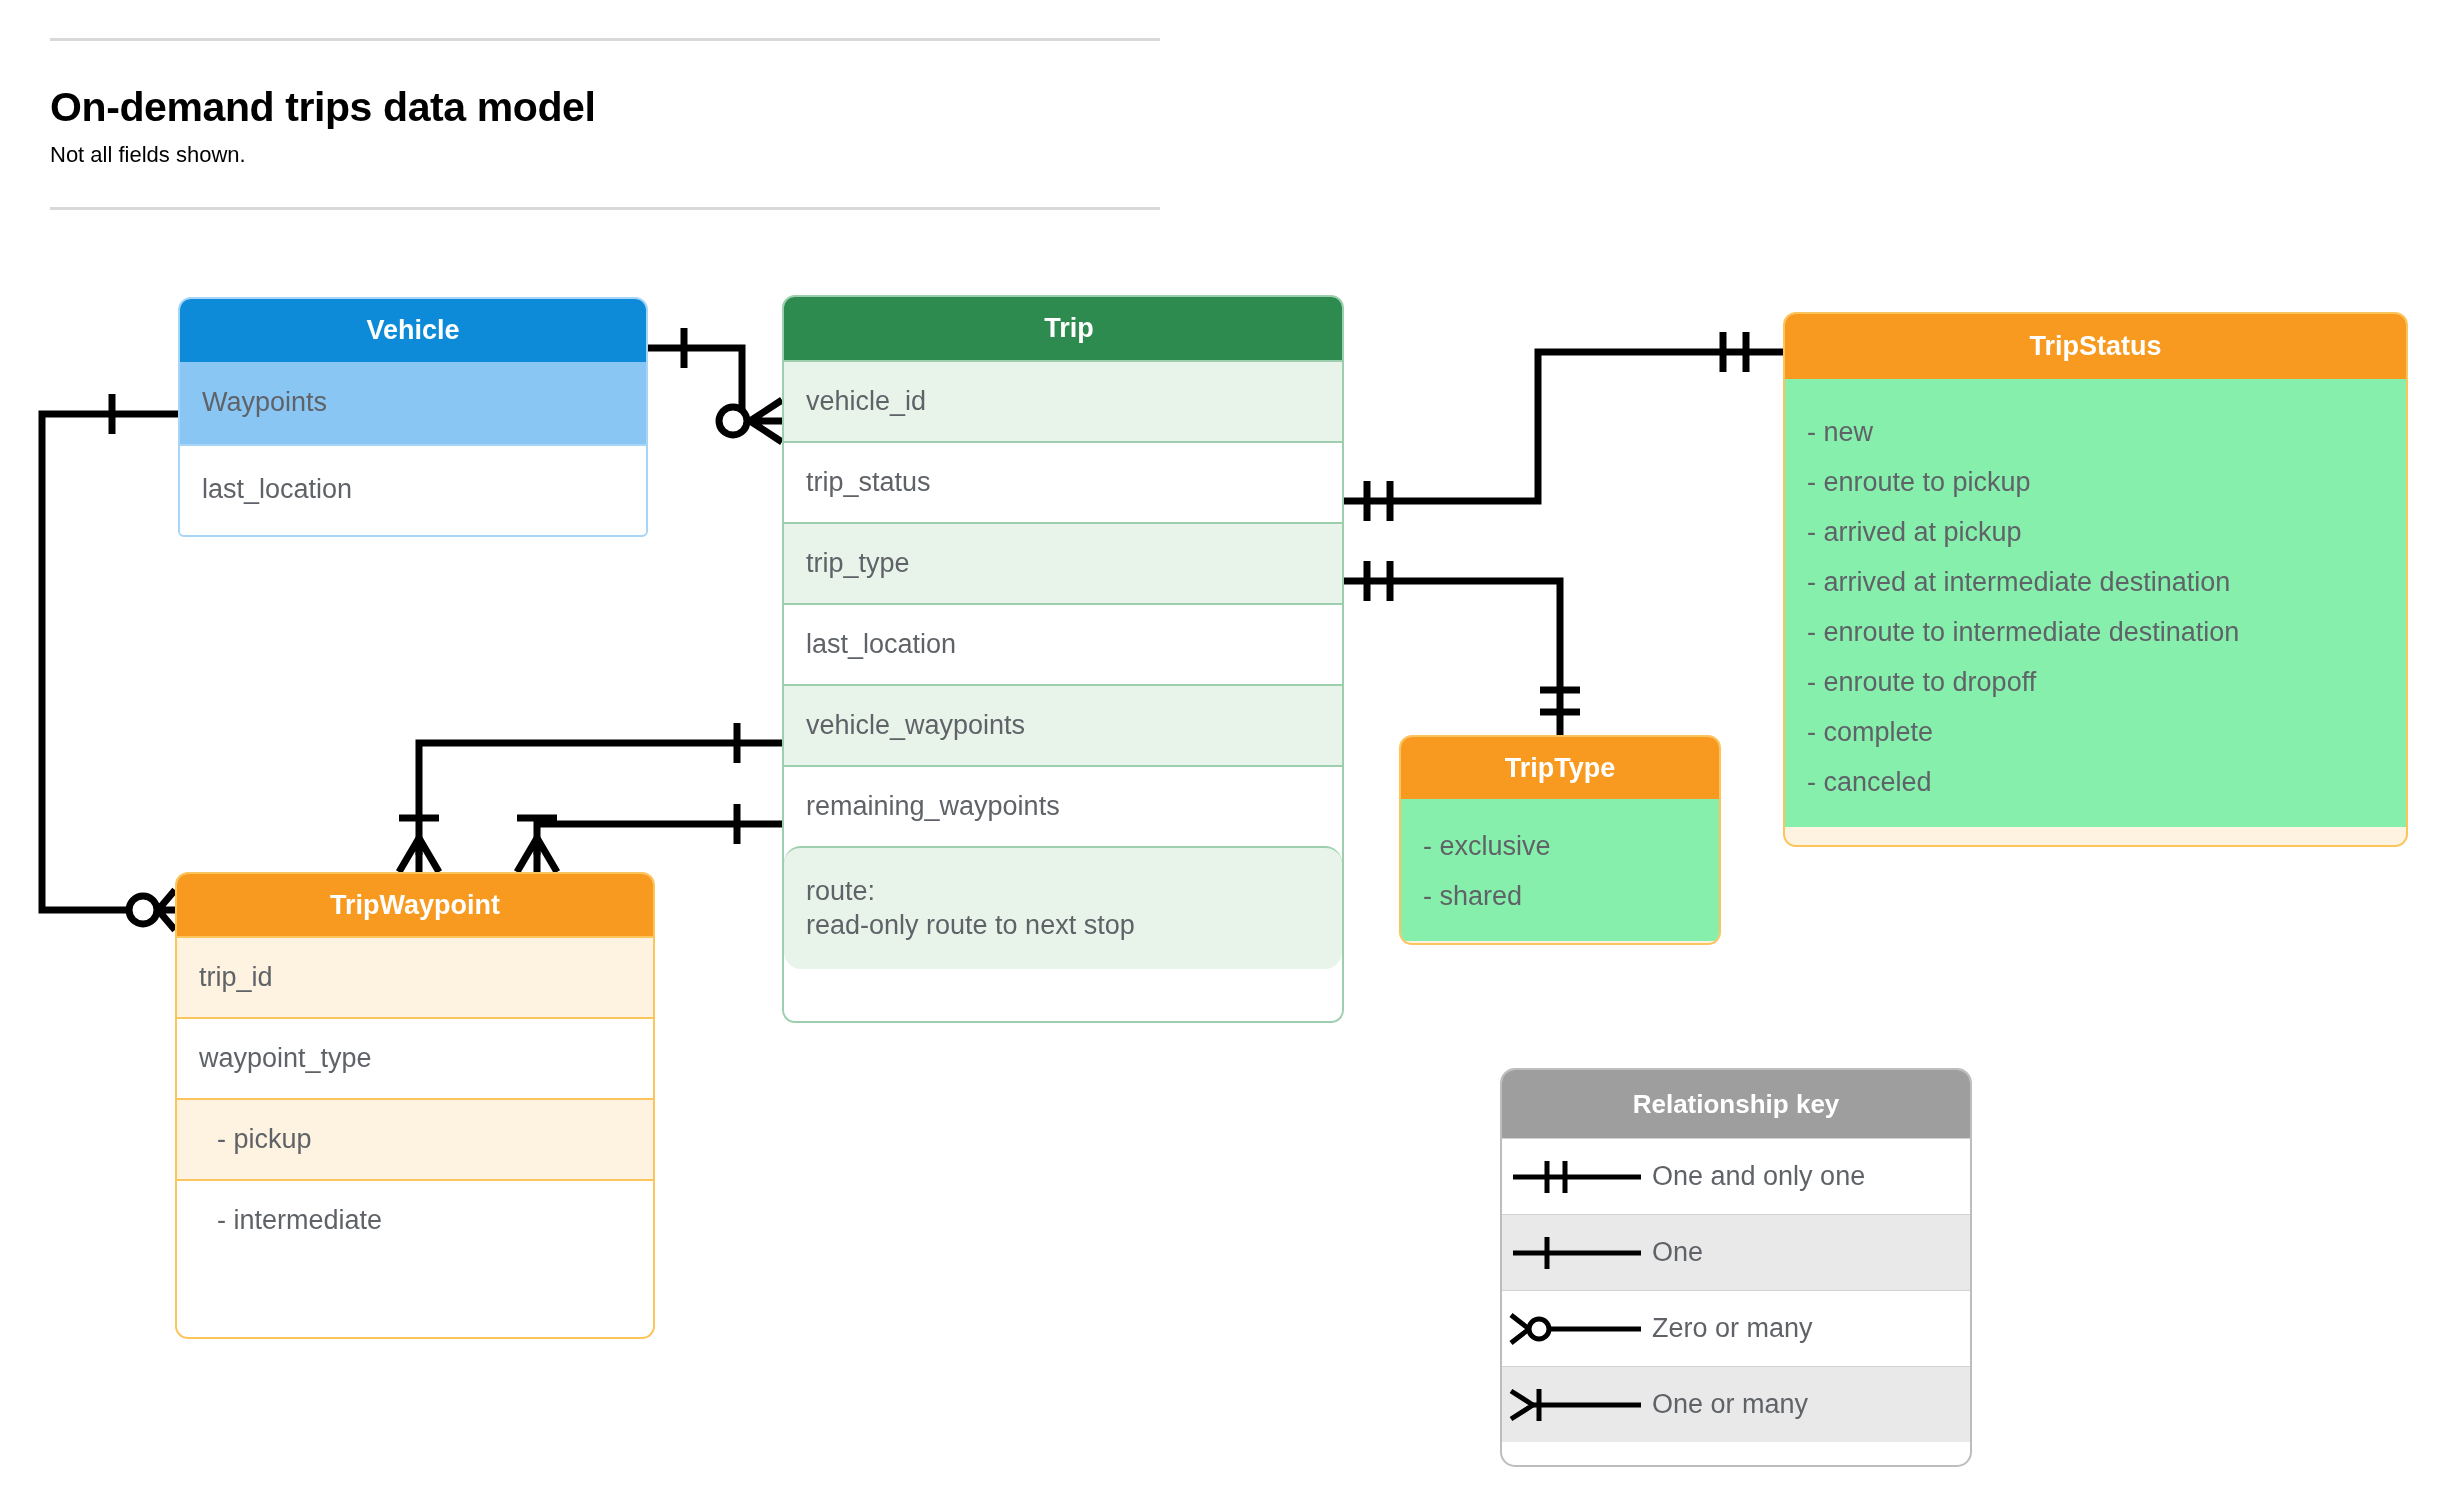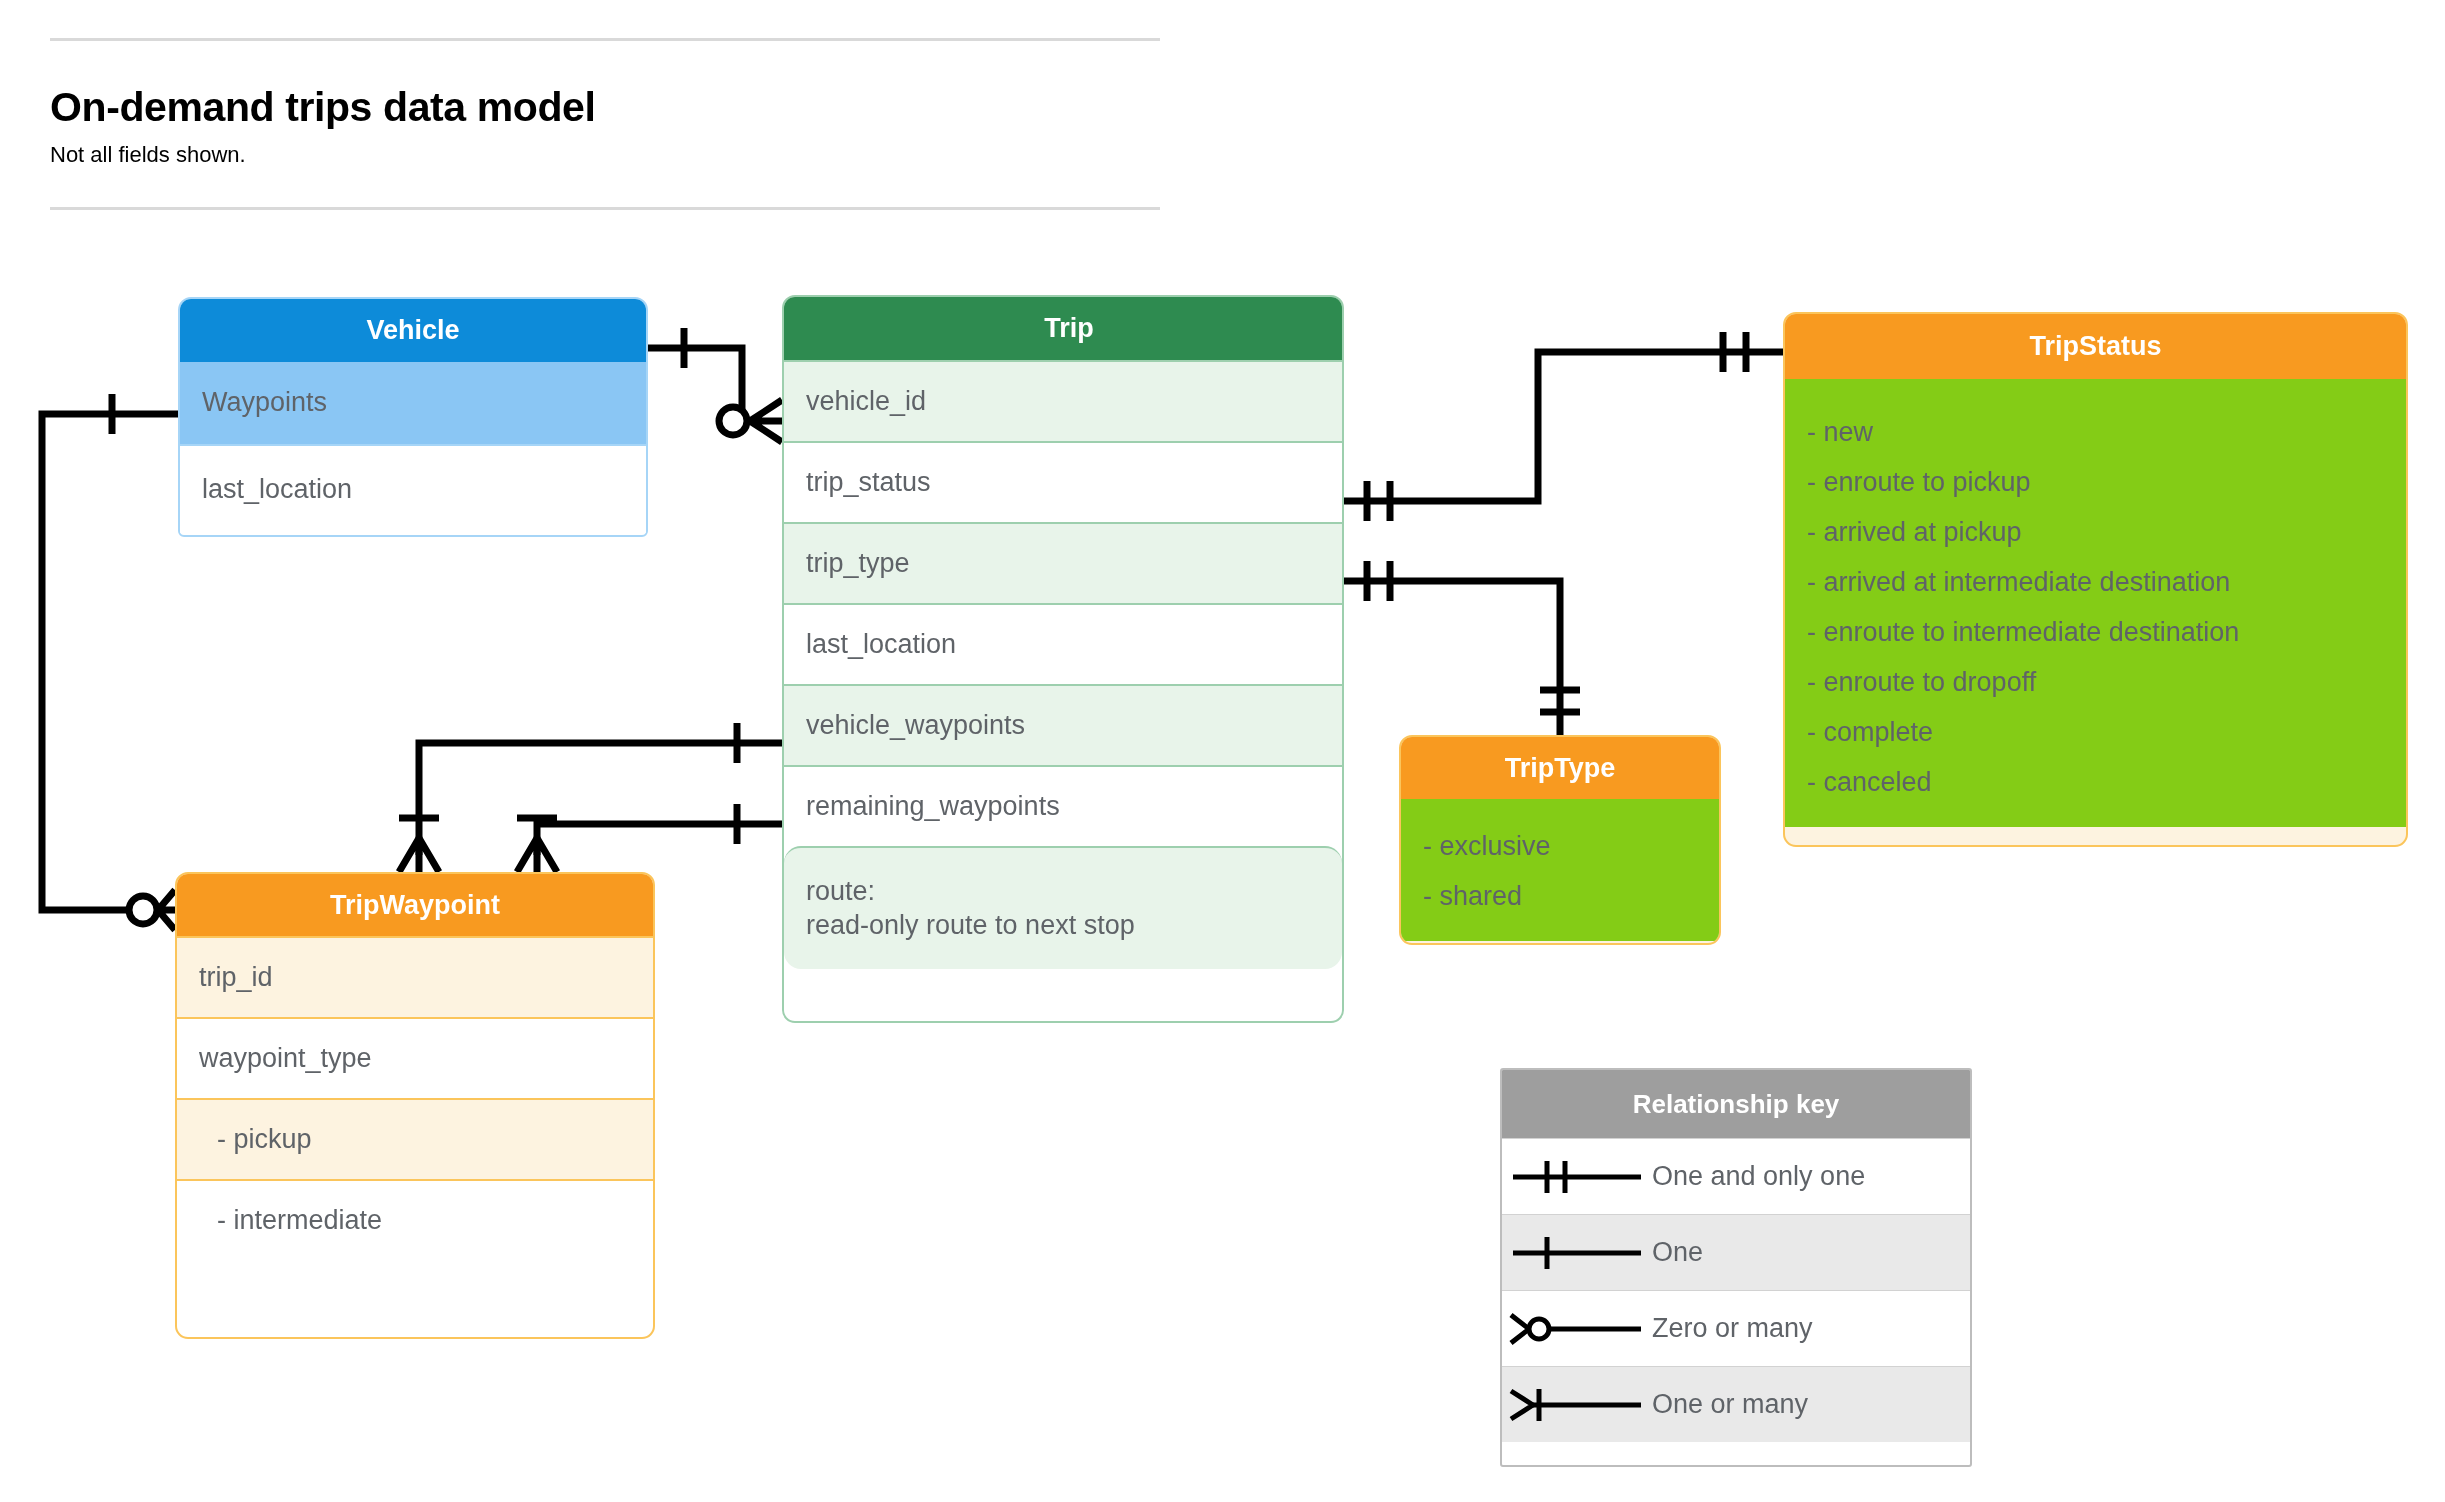--- a/index.html
+++ b/index.html
@@ -114,21 +114,21 @@
 
   
   #entity-tripstatus {
     left: 1783px; top: 312px;
     width: 625px; height: 535px;
     border: 2px solid #fbc55b;
     background: #fdf3e0;
   }
   #entity-tripstatus .entity-title { background: #f89a20; height: 65px; }
   .enum-body {
-    background: #84cc16;
+    background: #86efac;
     padding: 28px 0 20px 22px;
     box-sizing: border-box;
   }
   .enum-item {
     font-size: 27px;
     color: #5f6368;
     line-height: 50px;
     white-space: nowrap;
   }
 
@@ -153,21 +153,21 @@
   #entity-tripwaypoint .row:nth-of-type(odd)  { background: #fdf3e0; }
   #entity-tripwaypoint .row:nth-of-type(even) { background: #ffffff; }
   #entity-tripwaypoint .row.indented { padding-left: 40px; }
 
   
   #relationship-key {
     position: absolute;
     left: 1500px; top: 1068px;
     width: 472px; height: 399px;
     border: 2px solid #bdbdbd;
-    border-radius: 3px;
+    border-radius: 15px;
     overflow: hidden;
     box-sizing: border-box;
     z-index: 6;
     background: #ffffff;
   }
   #relationship-key .entity-title {
     background: #9e9e9e; height: 68px; font-size: 26px;
   }
   .key-row {
     display: flex;

